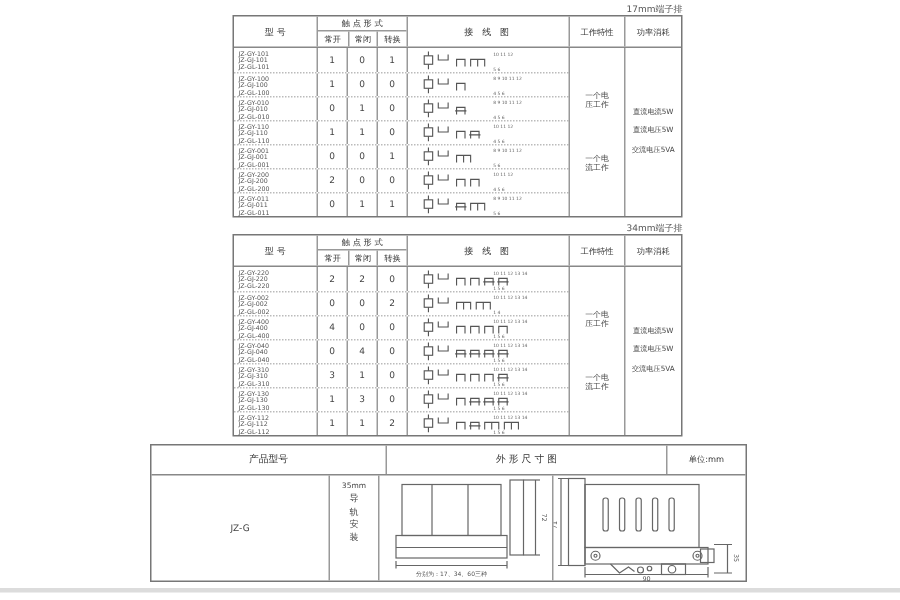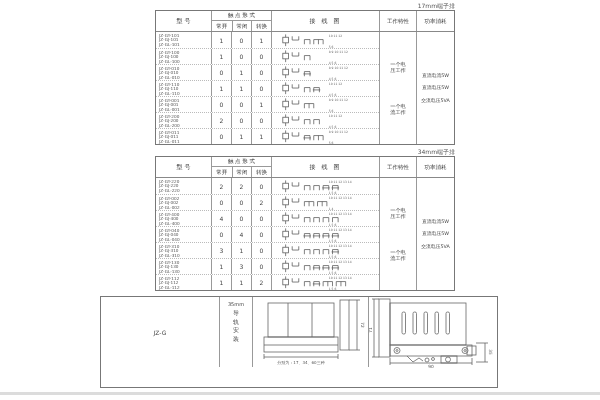--- a/index.html
+++ b/index.html
@@ -427,20 +427,25 @@
         </div>
       <div class="merged power">
           <div class="power-item">直流电流5W</div>
           <div class="power-item">直流电压5W</div>
           <div class="power-item">交流电压5VA</div>
         </div>
     </div>
   </div>
 
   <div class="bottom-table">
+    <div class="bt-header">
+      <div class="bt-h1">产品型号</div>
+      <div class="bt-h2">外 形 尺 寸 图</div>
+      <div class="bt-h3">单位:mm</div>
+    </div>
     <div class="bt-body">
       <div class="bt-model">JZ-G</div>
       <div class="bt-mount">
         <div>35mm</div>
         <div class="mount-chars">导轨安装</div>
       </div>
       <div class="bt-front">
         <svg viewBox="0 0 112 68" width="112" height="68">
           <rect class="draw" x="14" y="5" width="66" height="34"></rect>
           <line class="draw" x1="34" y1="5" x2="34" y2="39"></line>

